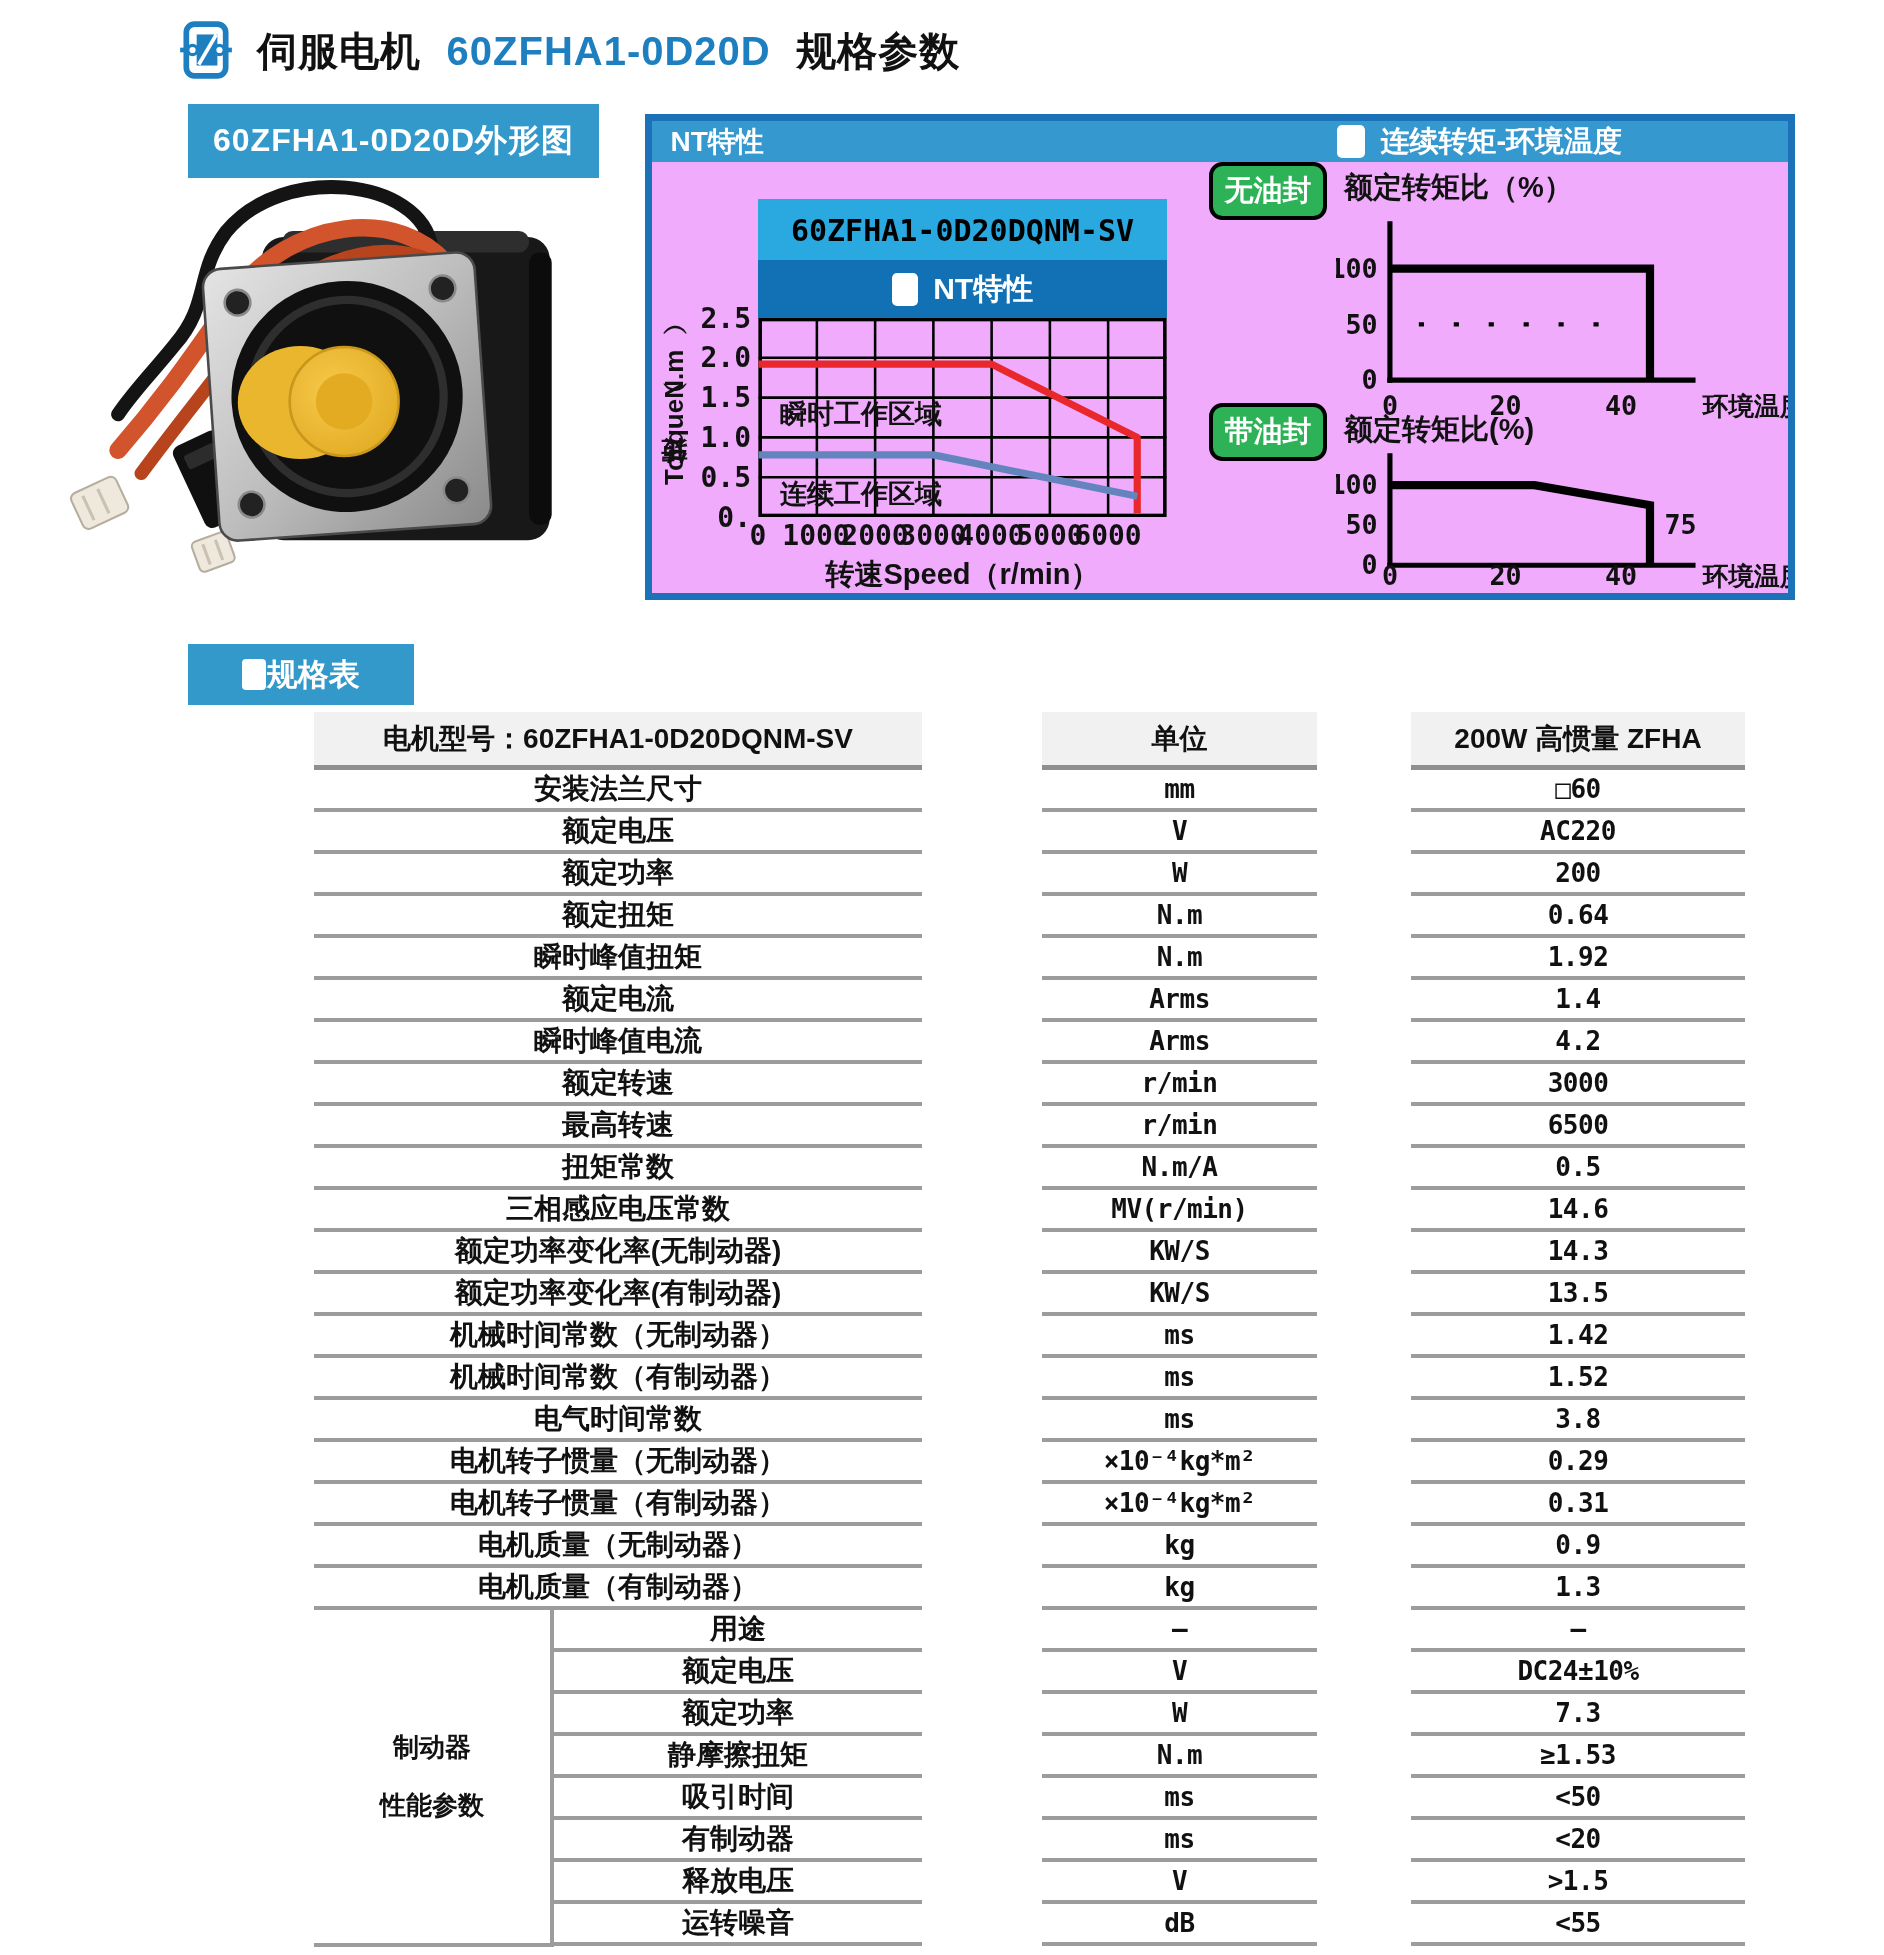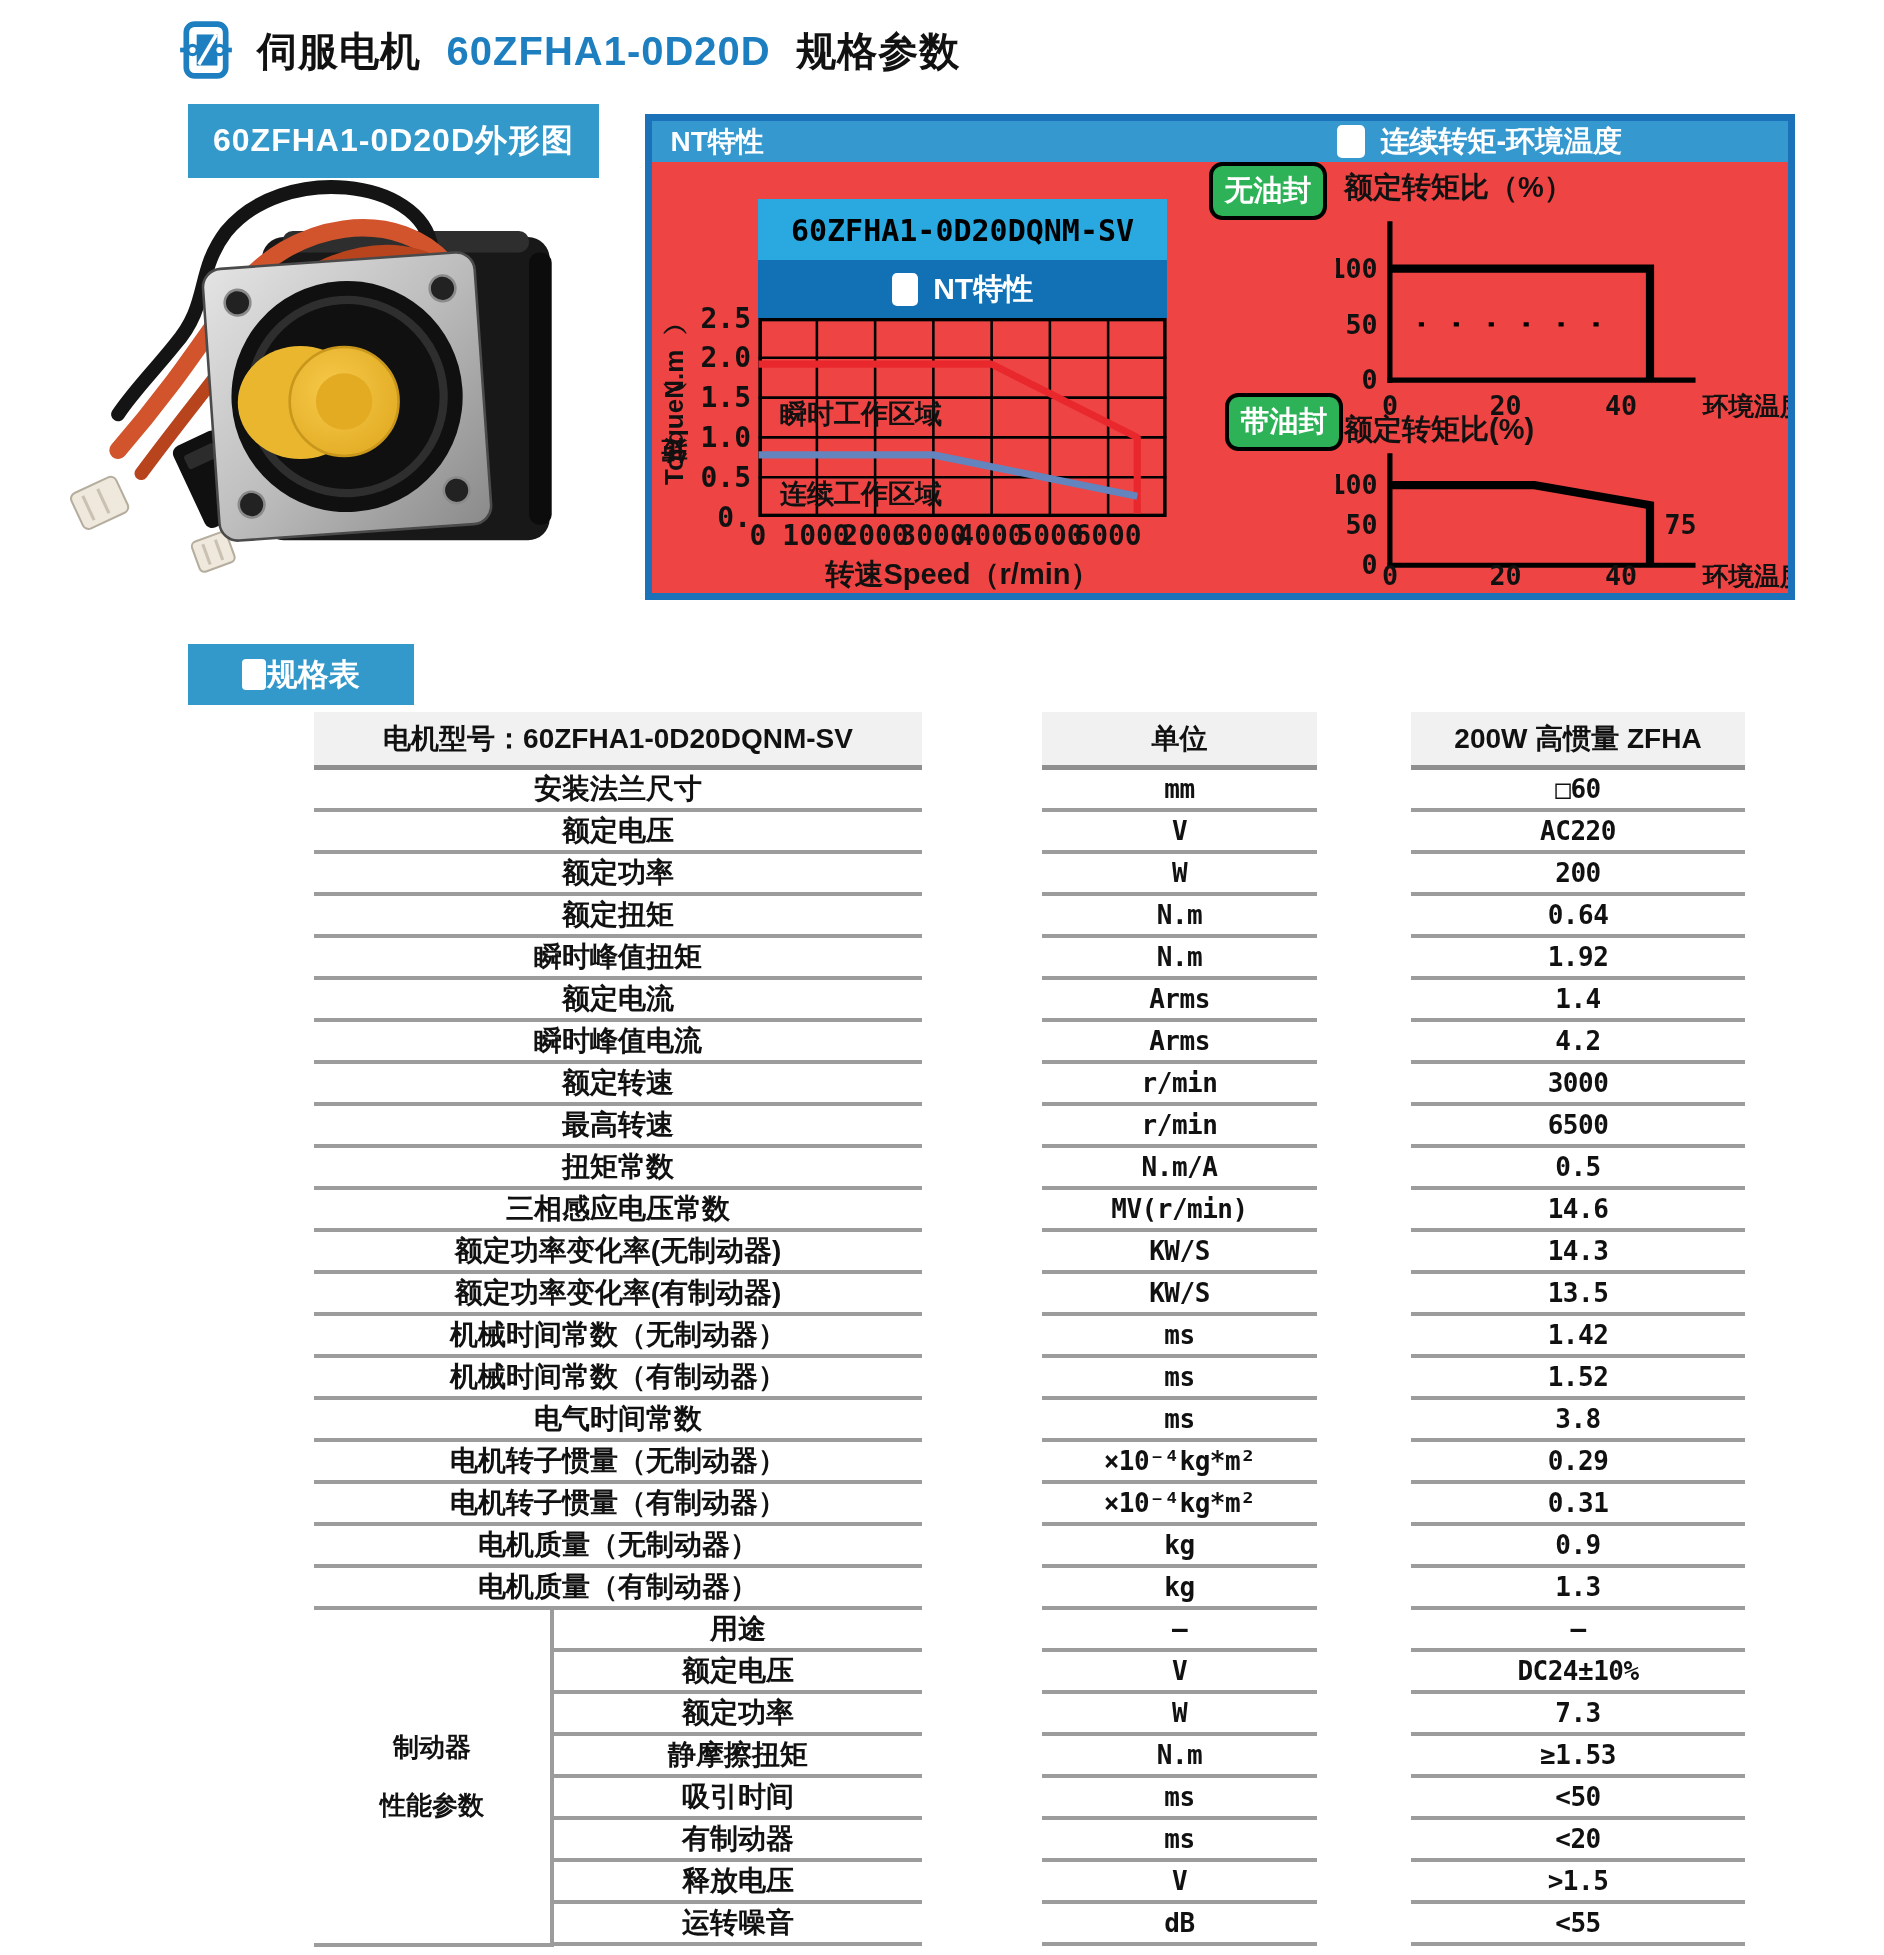--- a/index.html
+++ b/index.html
@@ -13,21 +13,21 @@
   .title-model{color:#1e7fc0;margin:0 13.4px;}
 
   
   .blue-box{background:#3399cb;color:#fff;font-weight:bold;display:flex;align-items:center;justify-content:center;}
   .outline-label{left:188px;top:104px;width:411px;height:74px;font-size:32px;letter-spacing:1px;}
   .spec-badge{left:188px;top:644px;width:226px;height:61px;font-size:31px;gap:1px;}
   .ws{background:#fff;border-radius:5.1px;display:inline-block;}
 
   
   .panel{position:absolute;left:645px;top:114px;width:1150px;height:486px;box-sizing:border-box;
-         border:7.2px solid #1b72b8;background:#ef4444;padding-left:12px;}
+         border:7.2px solid #1b72b8;background:#f0abfc;padding-left:12px;}
   .headbar{position:absolute;left:0;top:0;width:100%;height:41px;background:#3598cf;}
   .headbar-left{position:absolute;left:18.5px;top:50%;transform:translateY(-50%);
                 color:#fff;font-weight:bold;font-size:28px;}
   .headbar-right{position:absolute;left:685px;top:50%;transform:translateY(-50%);
                  display:flex;align-items:center;gap:15.4px;color:#fff;font-weight:bold;font-size:29px;}
   .bar-light{left:106px;top:78px;width:409px;height:62px;background:#29a9df;
              display:flex;align-items:center;justify-content:center;
              font-size:30px;font-weight:bold;color:#000;font-family:"DejaVu Sans Mono","Liberation Sans",monospace;}
   .bar-dark{left:106px;top:139px;width:409px;height:58px;background:#1271b5;
             display:flex;align-items:center;justify-content:center;gap:15.4px;
@@ -199,21 +199,21 @@
         <polyline points="161.3,206.5 543.8,206.5" fill="none" stroke="#000" stroke-width="8" stroke-linejoin="miter" stroke-dasharray="10 58"></polyline>
         <text x="81" y="333" text-anchor="end" font-size="52" font-weight="bold" font-family="&quot;DejaVu Sans Mono&quot;,monospace" fill="#111">0</text>
         <text x="81" y="224.5" text-anchor="end" font-size="52" font-weight="bold" font-family="&quot;DejaVu Sans Mono&quot;,monospace" fill="#111">50</text>
         <text x="81" y="116" text-anchor="end" font-size="52" font-weight="bold" font-family="&quot;DejaVu Sans Mono&quot;,monospace" fill="#111">100</text>
         <text x="105" y="383" text-anchor="middle" font-size="52" font-weight="bold" font-family="&quot;DejaVu Sans Mono&quot;,monospace" fill="#111">0</text>
         <text x="330" y="383" text-anchor="middle" font-size="52" font-weight="bold" font-family="&quot;DejaVu Sans Mono&quot;,monospace" fill="#111">20</text>
         <text x="555" y="383" text-anchor="middle" font-size="52" font-weight="bold" font-family="&quot;DejaVu Sans Mono&quot;,monospace" fill="#111">40</text>
         <text x="714" y="383" text-anchor="start" font-size="50" font-weight="bold" font-family="&quot;Liberation Sans&quot;,&quot;DejaVu Sans&quot;,sans-serif" fill="#111">环境温度（℃）</text>
       </svg>
 
-    <div class="abs seal-badge" style="left:557px;top:272px;margin-left:16px;">带油封</div>
+    <div class="abs seal-badge" style="left:557px;top:282px;">带油封</div>
     <div class="abs ratio-title" style="left:692px;top:289px;">额定转矩比(%)</div>
     <svg class="abs" id="tempB-svg" style="left:684px;top:329px;" width="452" height="139" viewBox="0 0 880 270">
         <line x1="105" y1="6" x2="105" y2="229" stroke="#000" stroke-width="10"></line>
         <line x1="100" y1="224" x2="700" y2="224" stroke="#000" stroke-width="10"></line>
         <polyline points="105.0,68.0 386.3,68.0 611.3,107.0 611.3,224.0" fill="none" stroke="#000" stroke-width="16" stroke-linejoin="miter"></polyline>
         <text x="81" y="242" text-anchor="end" font-size="52" font-weight="bold" font-family="&quot;DejaVu Sans Mono&quot;,monospace" fill="#111">0</text>
         <text x="81" y="164" text-anchor="end" font-size="52" font-weight="bold" font-family="&quot;DejaVu Sans Mono&quot;,monospace" fill="#111">50</text>
         <text x="81" y="86" text-anchor="end" font-size="52" font-weight="bold" font-family="&quot;DejaVu Sans Mono&quot;,monospace" fill="#111">100</text>
         <text x="105" y="262" text-anchor="middle" font-size="52" font-weight="bold" font-family="&quot;DejaVu Sans Mono&quot;,monospace" fill="#111">0</text>
         <text x="330" y="262" text-anchor="middle" font-size="52" font-weight="bold" font-family="&quot;DejaVu Sans Mono&quot;,monospace" fill="#111">20</text>

